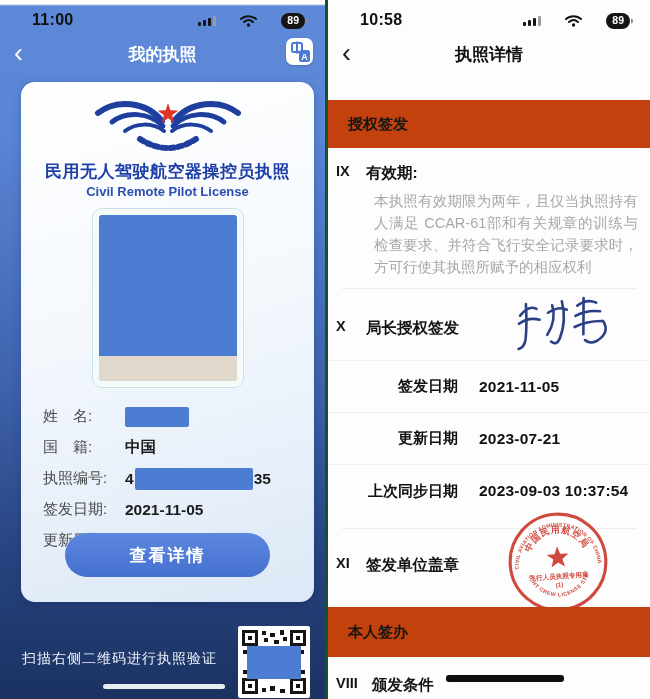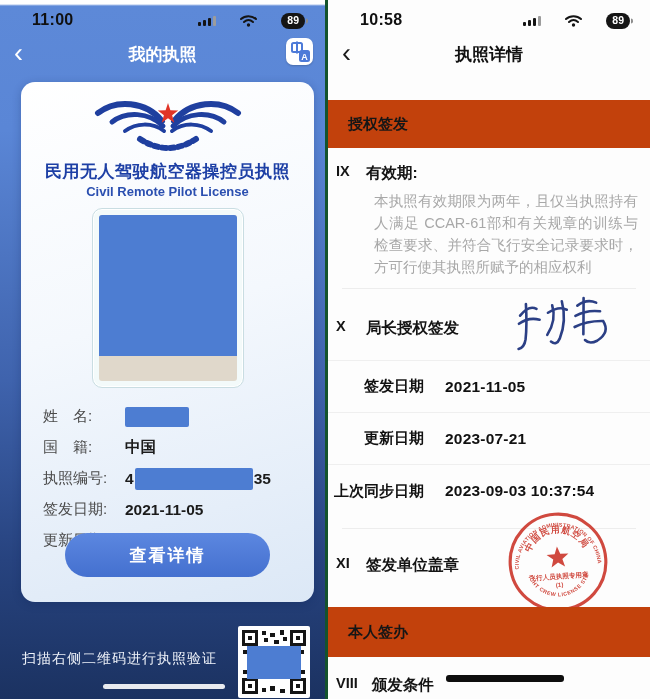--- a/index.html
+++ b/index.html
@@ -63,21 +63,21 @@
   .row-validity{top:90px;}
   .note-text{position:absolute;left:46px;right:12px;top:117px;font-size:14.5px;line-height:22px;color:#a8a8a8;text-align:justify;}
   .divider{position:absolute;left:14px;right:14px;height:1px;background:#ededed;}
   .div-1{top:215px;}
   .div-2{top:455px;}
   .row-director{top:245px;}
   .signature-svg{position:absolute;left:183px;top:218px;}
   .date-rows{position:absolute;left:0;right:0;top:287px;border-top:1px solid #efefef;}
   .date-row{height:52px;display:flex;align-items:center;border-bottom:1px solid #efefef;}
   .date-row:last-child{border-bottom:none;}
-  .date-label{width:96px;text-align:right;font-size:15px;font-weight:700;color:#111;}
+  .date-label{width:130px;text-align:right;font-size:15px;font-weight:700;color:#111;}
   .date-value{margin-left:21px;font-size:15.5px;font-weight:700;color:#111;letter-spacing:.2px;}
   .row-seal{top:482px;}
   .seal-svg{position:absolute;left:178px;top:437px;transform:rotate(-4deg);}
   .row-conditions{top:602px;}
   .black-bar{display:inline-block;width:118px;height:7px;background:#0e0e0e;border-radius:3px;margin-left:12px;}
 </style>
 </head>
 <body>
 
 <div class="stage">

